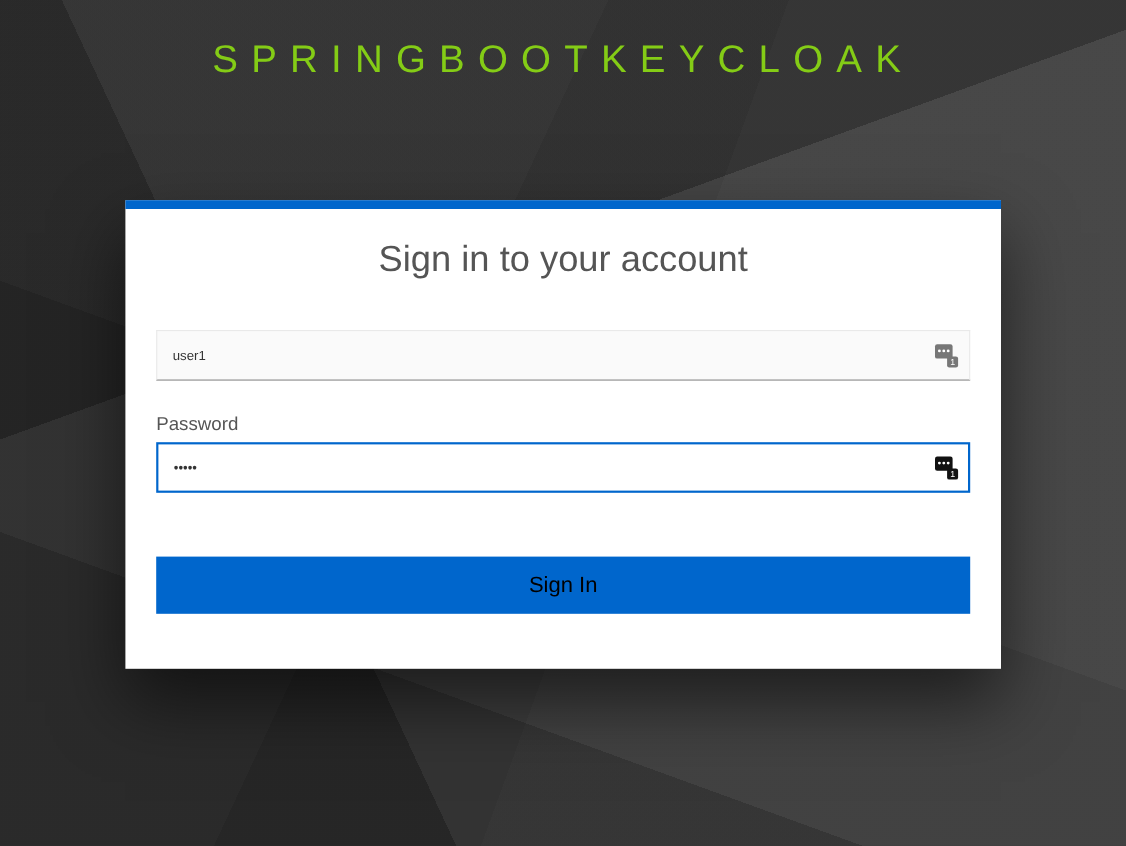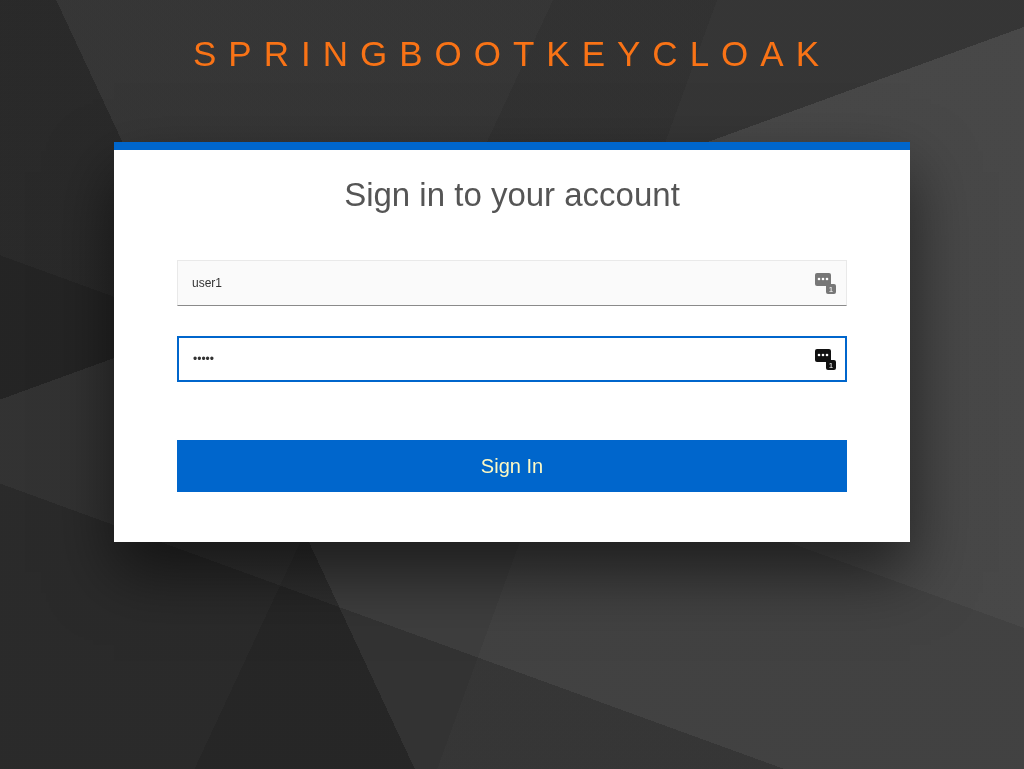--- a/index.html
+++ b/index.html
@@ -9,47 +9,47 @@
         linear-gradient(115deg, rgba(255,255,255,0.02) 0 40%, transparent 40% 100%),
         linear-gradient( 65deg, rgba(0,0,0,0.25) 0 30%, transparent 30% 100%),
         linear-gradient(200deg, rgba(255,255,255,0.03) 0 55%, transparent 55% 100%),
         linear-gradient( 20deg, rgba(0,0,0,0.18) 0 25%, transparent 25% 100%),
         linear-gradient(290deg, rgba(255,255,255,0.02) 0 45%, transparent 45% 100%),
         linear-gradient(160deg, rgba(0,0,0,0.30) 0 35%, transparent 35% 100%),
         #3e3e3e;
       display:flex; flex-direction:column; align-items:center;
     }
     .realm {
-      color:#f97316; letter-spacing:12px; font-size:35px; font-weight:400;
+      color:#84cc16; letter-spacing:12px; font-size:35px; font-weight:400;
       margin-top:34px; text-transform:uppercase;
     }
     .card {
-      width:796px; margin-top:68px; background:#fff;
+      width:796px; margin-top:108px; background:#fff;
       border-top:8px solid #0066cc;
       box-shadow:0 30px 60px rgba(0,0,0,.55);
-      padding:26px 63px 50px;
+      padding:26px 28px 50px;
     }
     .card-head {
       font-size:33px; font-weight:400; color:#555;
       text-align:center; margin-bottom:46px;
     }
     label { display:block; color:#555; font-size:17px; margin-bottom:6px; }
     .field { position:relative; margin-bottom:30px; }
     .field input {
       width:100%; height:46px; font-size:12px; padding:4px 46px 4px 14px;
       color:#333; border:1px solid #b7b7b7; outline:none;
     }
     .field.user  input { border:1px solid #e9e9e9; border-bottom:1px solid #8a8a8a; background:#fafafa; }
     .field.pass  input { border:2px solid #0066cc; }
     .pm-icon { position:absolute; right:10px; top:50%; transform:translateY(-50%); pointer-events:none;}
     .pm-icon svg{width:24px;height:24px;display:block;}
     .gap { height:28px; }
     .btn {
       width:100%; height:52px; border:none; cursor:pointer;
-      background:#0066cc; color:#fef9c3; font-size:20px; font-weight:500;
+      background:#0066cc; color:#000000; font-size:20px; font-weight:500;
     }
   </style>
 </head>
 <body>
 
 <div class="realm">SPRINGBOOTKEYCLOAK</div>
 
 <div class="card">
 
   <h1 class="card-head">Sign in to your account</h1>
@@ -64,20 +64,21 @@
             <circle cx="10" cy="8" r="1.3" fill="#fff"></circle>
             <circle cx="14" cy="8" r="1.3" fill="#fff"></circle>
             <rect x="13" y="13" width="10" height="10" rx="2" fill="#777"></rect>
             <text x="18" y="21" text-anchor="middle" font-size="8" fill="#fff" font-family="Arial">1</text>
           </svg>
       </span>
     </div>
   </div>
 
   <div>
+    <label>Password</label>
     <div class="field pass">
       <input type="password" value="12345" style="">
       <span class="pm-icon">
         <svg viewBox="0 0 24 24">
             <rect x="2" y="2" width="16" height="13" rx="2" fill="#111"></rect>
             <circle cx="6" cy="8" r="1.3" fill="#fff"></circle>
             <circle cx="10" cy="8" r="1.3" fill="#fff"></circle>
             <circle cx="14" cy="8" r="1.3" fill="#fff"></circle>
             <rect x="13" y="13" width="10" height="10" rx="2" fill="#111"></rect>
             <text x="18" y="21" text-anchor="middle" font-size="8" fill="#fff" font-family="Arial">1</text>

